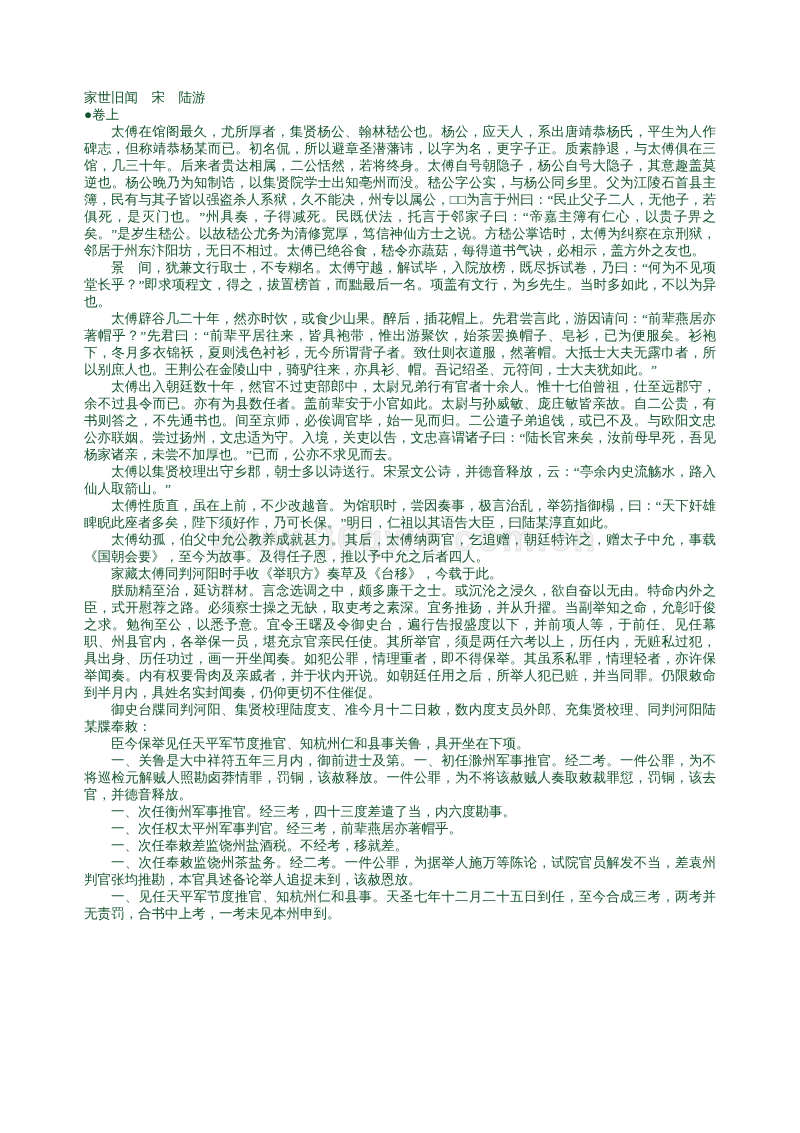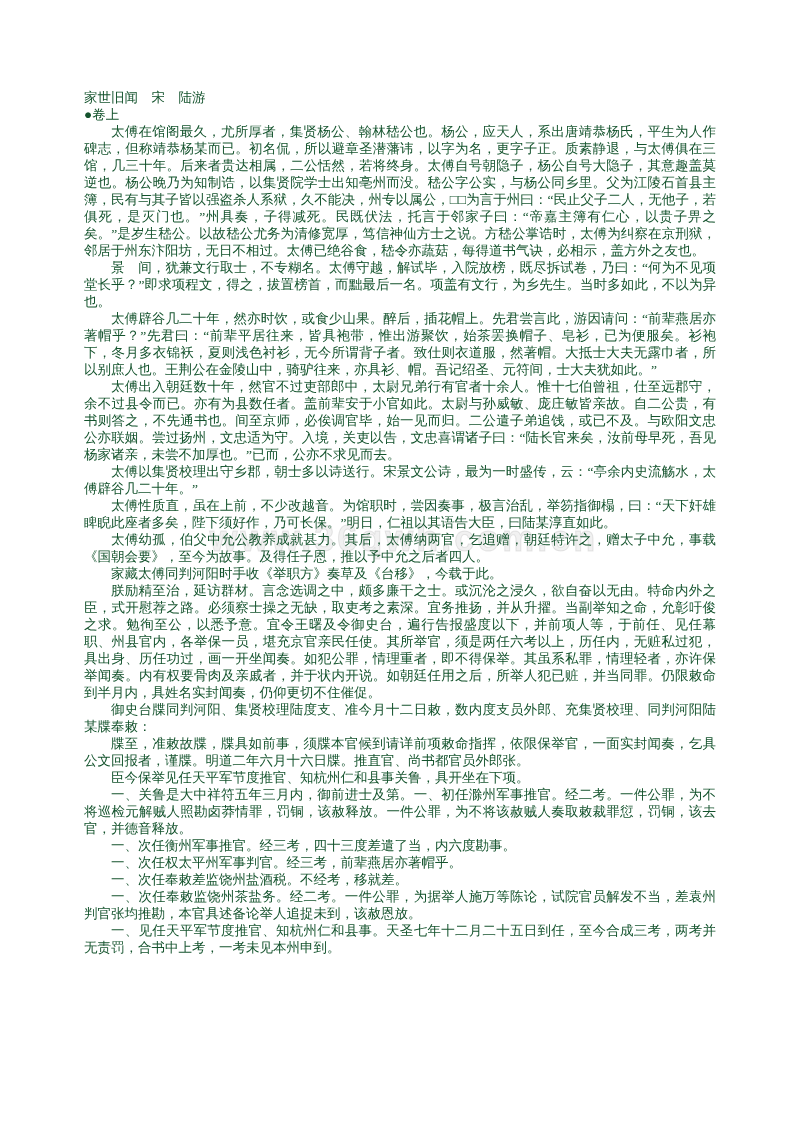--- a/index.html
+++ b/index.html
@@ -61,27 +61,26 @@
   <div class="watermark">www.36qwh.com.cn</div>
 
   <div class="text-block">
     <p class="title-line">家世旧闻　宋　陆游</p>
     <p class="section-line">●卷上</p>
     <div id="paragraphs">
         <p class="para">太傅在馆阁最久，尤所厚者，集贤杨公、翰林嵇公也。杨公，应天人，系出唐靖恭杨氏，平生为人作碑志，但称靖恭杨某而已。初名侃，所以避章圣潜藩讳，以字为名，更字子正。质素静退，与太傅俱在三馆，几三十年。后来者贵达相属，二公恬然，若将终身。太傅自号朝隐子，杨公自号大隐子，其意趣盖莫逆也。杨公晚乃为知制诰，以集贤院学士出知亳州而没。嵇公字公实，与杨公同乡里。父为江陵石首县主簿，民有与其子皆以强盗杀人系狱，久不能决，州专以属公，□□为言于州曰：“民止父子二人，无他子，若俱死，是灭门也。”州具奏，子得减死。民既伏法，托言于邻家子曰：“帝嘉主簿有仁心，以贵子畀之矣。”是岁生嵇公。以故嵇公尤务为清修宽厚，笃信神仙方士之说。方嵇公掌诰时，太傅为纠察在京刑狱，邻居于州东汴阳坊，无日不相过。太傅已绝谷食，嵇令亦蔬菇，每得道书气诀，必相示，盖方外之友也。</p>
         <p class="para">景　间，犹兼文行取士，不专糊名。太傅守越，解试毕，入院放榜，既尽拆试卷，乃曰：“何为不见项堂长乎？”即求项程文，得之，拔置榜首，而黜最后一名。项盖有文行，为乡先生。当时多如此，不以为异也。</p>
         <p class="para">太傅辟谷几二十年，然亦时饮，或食少山果。醉后，插花帽上。先君尝言此，游因请问：“前辈燕居亦著帽乎？”先君曰：“前辈平居往来，皆具袍带，惟出游聚饮，始茶罢换帽子、皂衫，已为便服矣。衫袍下，冬月多衣锦袄，夏则浅色衬衫，无今所谓背子者。致仕则衣道服，然著帽。大抵士大夫无露巾者，所以别庶人也。王荆公在金陵山中，骑驴往来，亦具衫、帽。吾记绍圣、元符间，士大夫犹如此。”</p>
         <p class="para">太傅出入朝廷数十年，然官不过吏部郎中，太尉兄弟行有官者十余人。惟十七伯曾祖，仕至远郡守，余不过县令而已。亦有为县数任者。盖前辈安于小官如此。太尉与孙威敏、庞庄敏皆亲故。自二公贵，有书则答之，不先通书也。间至京师，必俟调官毕，始一见而归。二公遣子弟追饯，或已不及。与欧阳文忠公亦联姻。尝过扬州，文忠适为守。入境，关吏以告，文忠喜谓诸子曰：“陆长官来矣，汝前母早死，吾见杨家诸亲，未尝不加厚也。”已而，公亦不求见而去。</p>
-        <p class="para">太傅以集贤校理出守乡郡，朝士多以诗送行。宋景文公诗，最为一时盛传，云：“亭余内史流觞水，太傅辟谷几二十年。”</p>
+        <p class="para">太傅以集贤校理出守乡郡，朝士多以诗送行。宋景文公诗，并德音释放，云：“亭余内史流觞水，路入仙人取箭山。”</p>
         <p class="para">太傅性质直，虽在上前，不少改越音。为馆职时，尝因奏事，极言治乱，举笏指御榻，曰：“天下奸雄睥睨此座者多矣，陛下须好作，乃可长保。”明日，仁祖以其语告大臣，曰陆某淳直如此。</p>
         <p class="para">太傅幼孤，伯父中允公教养成就甚力。其后，太傅纳两官，乞追赠，朝廷特许之，赠太子中允，事载《国朝会要》，至今为故事。及得任子恩，推以予中允之后者四人。</p>
         <p class="para">家藏太傅同判河阳时手收《举职方》奏草及《台移》，今载于此。</p>
         <p class="para">朕励精至治，延访群材。言念选调之中，颇多廉干之士。或沉沦之浸久，欲自奋以无由。特命内外之臣，式开慰荐之路。必须察士操之无缺，取吏考之素深。宜务推扬，并从升擢。当副举知之命，允彰吁俊之求。勉徇至公，以悉予意。宜令王曙及令御史台，遍行告报盛度以下，并前项人等，于前任、见任幕职、州县官内，各举保一员，堪充京官亲民任使。其所举官，须是两任六考以上，历任内，无赃私过犯，具出身、历任功过，画一开坐闻奏。如犯公罪，情理重者，即不得保举。其虽系私罪，情理轻者，亦许保举闻奏。内有权要骨肉及亲戚者，并于状内开说。如朝廷任用之后，所举人犯已赃，并当同罪。仍限敕命到半月内，具姓名实封闻奏，仍仰更切不住催促。</p>
         <p class="para">御史台牒同判河阳、集贤校理陆度支、准今月十二日敕，数内度支员外郎、充集贤校理、同判河阳陆某牒奉敕：</p>
-        <p class="para">牒至，准敕故牒，牒具如前事，须牒本官候到请详前项敕命指挥，依限保举官，一面实封闻奏，乞具公文回报者，谨牒。明道二年六月十六日牒。推直官、尚书都官员外郎张。</p>
         <p class="para">臣今保举见任天平军节度推官、知杭州仁和县事关鲁，具开坐在下项。</p>
         <p class="para">一、关鲁是大中祥符五年三月内，御前进士及第。一、初任滁州军事推官。经二考。一件公罪，为不将巡检元解贼人照勘卤莽情罪，罚铜，该赦释放。一件公罪，为不将该赦贼人奏取敕裁罪愆，罚铜，该去官，并德音释放。</p>
         <p class="para">一、次任衡州军事推官。经三考，四十三度差遣了当，内六度勘事。</p>
         <p class="para">一、次任权太平州军事判官。经三考，前辈燕居亦著帽乎。</p>
         <p class="para">一、次任奉敕差监饶州盐酒税。不经考，移就差。</p>
         <p class="para">一、次任奉敕监饶州茶盐务。经二考。一件公罪，为据举人施万等陈论，试院官员解发不当，差袁州判官张均推勘，本官具述备论举人追捉未到，该赦恩放。</p>
         <p class="para">一、见任天平军节度推官、知杭州仁和县事。天圣七年十二月二十五日到任，至今合成三考，两考并无责罚，合书中上考，一考未见本州申到。</p>
       </div>
   </div>
 </div>

